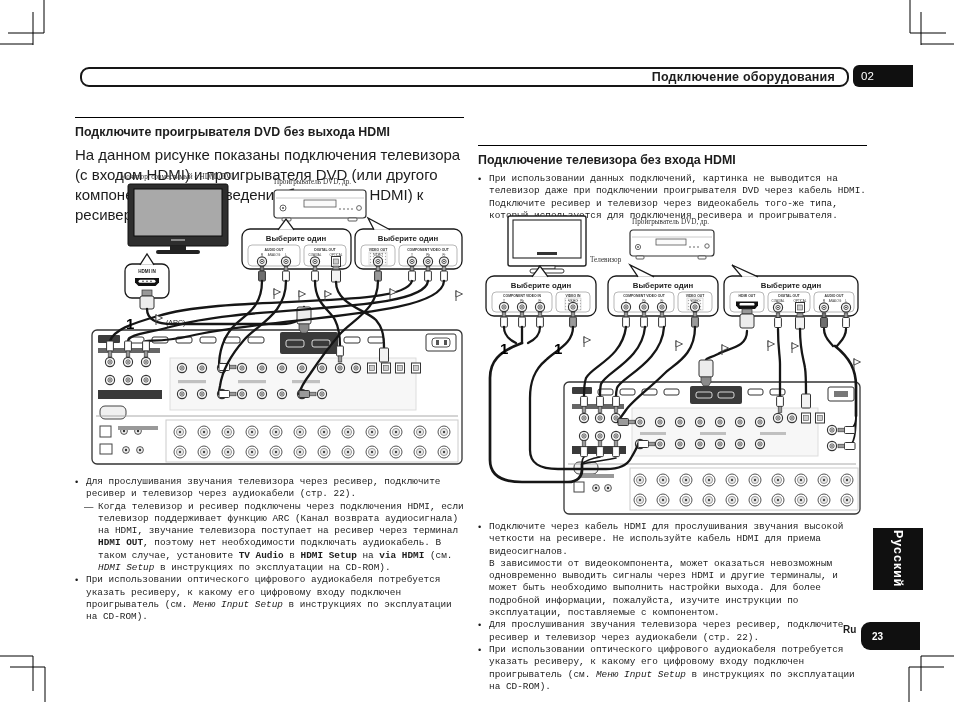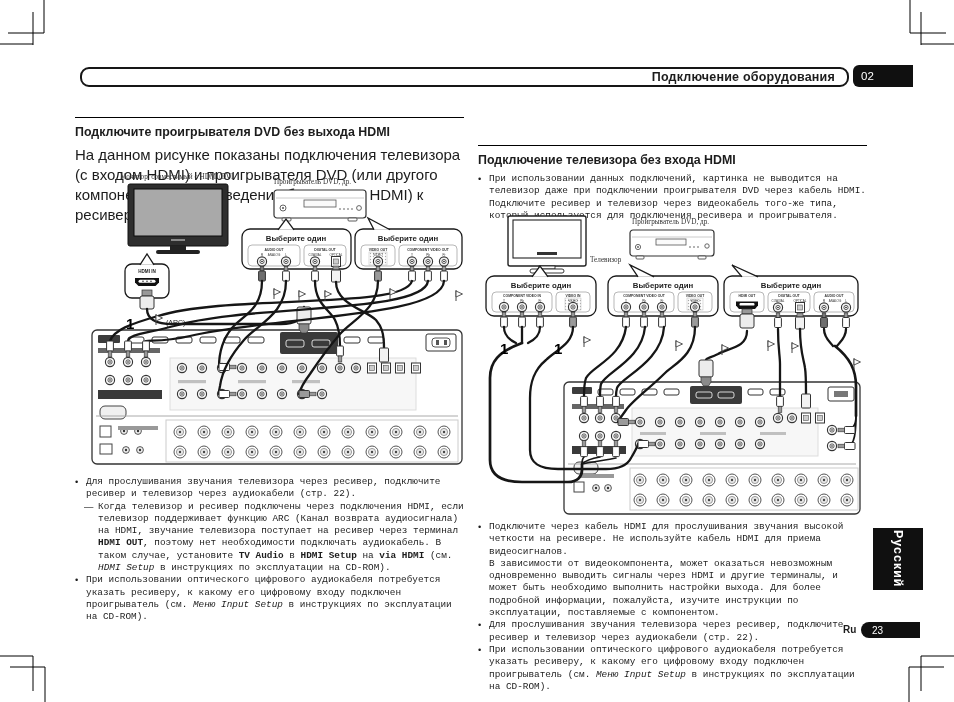--- a/index.html
+++ b/index.html
@@ -36,21 +36,21 @@
   .pointer{fill:#fff;stroke:#1a1a1a;stroke-width:1.3;}
   .grp{fill:none;stroke:#999;stroke-width:.7;}
   .lbl{font-size:3.4px;font-weight:bold;fill:#333;}
   .lbl2{font-size:3px;fill:#333;}
   .hdr{font-size:7.8px;font-weight:bold;}
   .stepnum{font-size:15px;font-weight:bold;fill:#000;}
   
   .lang-tab{position:absolute;left:873px;top:528px;width:50px;height:62px;background:#101010;color:#fff;display:flex;align-items:center;justify-content:center;}
   .lang-tab span{writing-mode:vertical-rl;font-weight:bold;font-size:12.5px;letter-spacing:1px;}
   .footer-lang{position:absolute;left:843px;top:624px;font-weight:bold;font-size:10px;}
-  .page-badge{position:absolute;left:861px;top:622px;width:59px;height:16px;background:#101010;color:#fff;border-radius:9px 0 0 9px;font-weight:normal;font-size:10px;display:flex;align-items:center;padding-left:11px;box-sizing:border-box;}
+  .page-badge{position:absolute;left:861px;top:622px;width:59px;height:28px;background:#101010;color:#fff;border-radius:9px 0 0 9px;font-weight:bold;font-size:10px;display:flex;align-items:center;padding-left:11px;box-sizing:border-box;}
 </style>
 </head>
 <body>
 
 <div class="page">
 
   <svg width="0" height="0" style="position:absolute" aria-hidden="true">
     <defs>
       <pattern id="dots" width="3" height="3" patternUnits="userSpaceOnUse">
         <rect width="3" height="3" fill="#fff"></rect>

